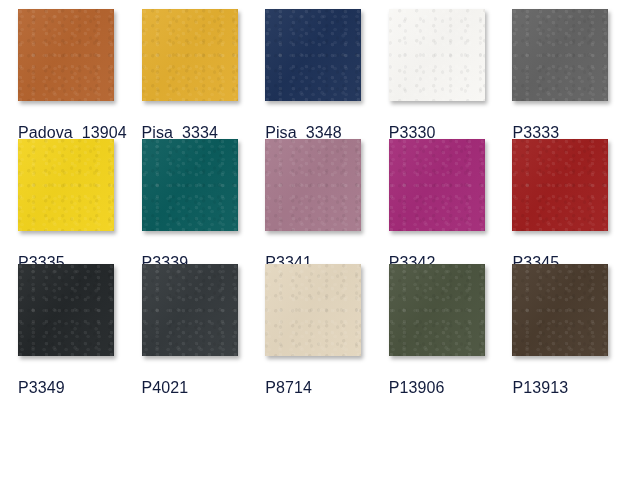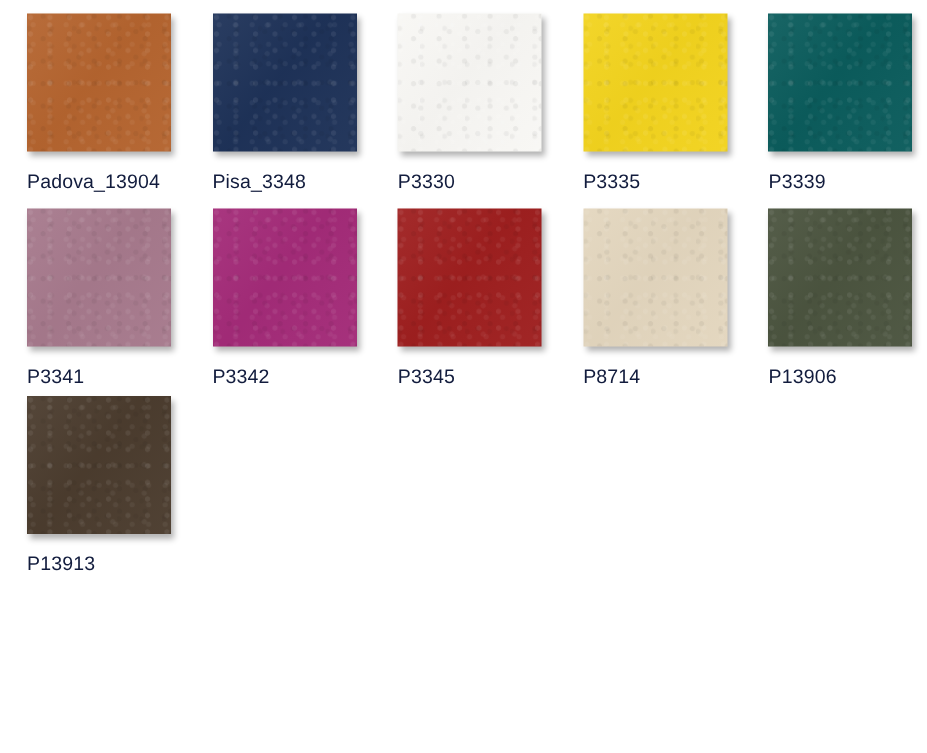--- a/index.html
+++ b/index.html
@@ -49,43 +49,51 @@
       radial-gradient(circle at 63% 12%, rgba(0,0,0,0.05) 0 1.5px, transparent 2px),
       radial-gradient(circle at 37% 58%, rgba(255,255,255,0.05) 0 1.5px, transparent 2px),
       radial-gradient(circle at 82% 71%, rgba(0,0,0,0.045) 0 1.5px, transparent 2px),
       radial-gradient(circle at 9% 83%, rgba(0,0,0,0.04) 0 1.5px, transparent 2px),
       radial-gradient(circle at 72% 41%, rgba(255,255,255,0.05) 0 1.5px, transparent 2px),
       linear-gradient(128deg, rgba(255,255,255,0.055) 0%, rgba(0,0,0,0.02) 46%, rgba(255,255,255,0.03) 100%);
     background-size: 13px 11px, 17px 15px, 11px 13px, 19px 17px, 15px 12px, 21px 19px, 100% 100%;
     pointer-events: none;
   }
   .swatch-label {
-    margin-top: 13px;
-    font-size: 13px;
+    margin-top: 24px;
+    font-size: 16px;
     color: #121c3d;
     letter-spacing: 0.1px;
     white-space: nowrap;
     line-height: 1;
   }
 </style>
 </head>
 <body>
 
 <div id="swatch-grid">
     <div class="swatch-cell">
       <div class="swatch-chip" style="background-color: rgb(180, 100, 47);"></div>
       <div class="swatch-label">Padova_13904</div>
     </div>
     <div class="swatch-cell">
+      <div class="swatch-chip" style="background-color: rgb(226, 174, 48);"></div>
+      <div class="swatch-label">Pisa_3334</div>
+    </div>
+    <div class="swatch-cell">
       <div class="swatch-chip" style="background-color: rgb(30, 50, 88);"></div>
       <div class="swatch-label">Pisa_3348</div>
     </div>
     <div class="swatch-cell">
       <div class="swatch-chip" style="background-color: rgb(248, 247, 244);"></div>
       <div class="swatch-label">P3330</div>
+    </div>
+    <div class="swatch-cell">
+      <div class="swatch-chip" style="background-color: rgb(99, 99, 99);"></div>
+      <div class="swatch-label">P3333</div>
     </div>
     <div class="swatch-cell">
       <div class="swatch-chip" style="background-color: rgb(242, 211, 30);"></div>
       <div class="swatch-label">P3335</div>
     </div>
     <div class="swatch-cell">
       <div class="swatch-chip" style="background-color: rgb(11, 92, 92);"></div>
       <div class="swatch-label">P3339</div>
     </div>
     <div class="swatch-cell">
@@ -94,20 +102,28 @@
     </div>
     <div class="swatch-cell">
       <div class="swatch-chip" style="background-color: rgb(163, 43, 120);"></div>
       <div class="swatch-label">P3342</div>
     </div>
     <div class="swatch-cell">
       <div class="swatch-chip" style="background-color: rgb(158, 31, 31);"></div>
       <div class="swatch-label">P3345</div>
     </div>
     <div class="swatch-cell">
+      <div class="swatch-chip" style="background-color: rgb(36, 40, 42);"></div>
+      <div class="swatch-label">P3349</div>
+    </div>
+    <div class="swatch-cell">
+      <div class="swatch-chip" style="background-color: rgb(53, 58, 61);"></div>
+      <div class="swatch-label">P4021</div>
+    </div>
+    <div class="swatch-cell">
       <div class="swatch-chip" style="background-color: rgb(227, 214, 190);"></div>
       <div class="swatch-label">P8714</div>
     </div>
     <div class="swatch-cell">
       <div class="swatch-chip" style="background-color: rgb(75, 84, 63);"></div>
       <div class="swatch-label">P13906</div>
     </div>
     <div class="swatch-cell">
       <div class="swatch-chip" style="background-color: rgb(75, 60, 46);"></div>
       <div class="swatch-label">P13913</div>

